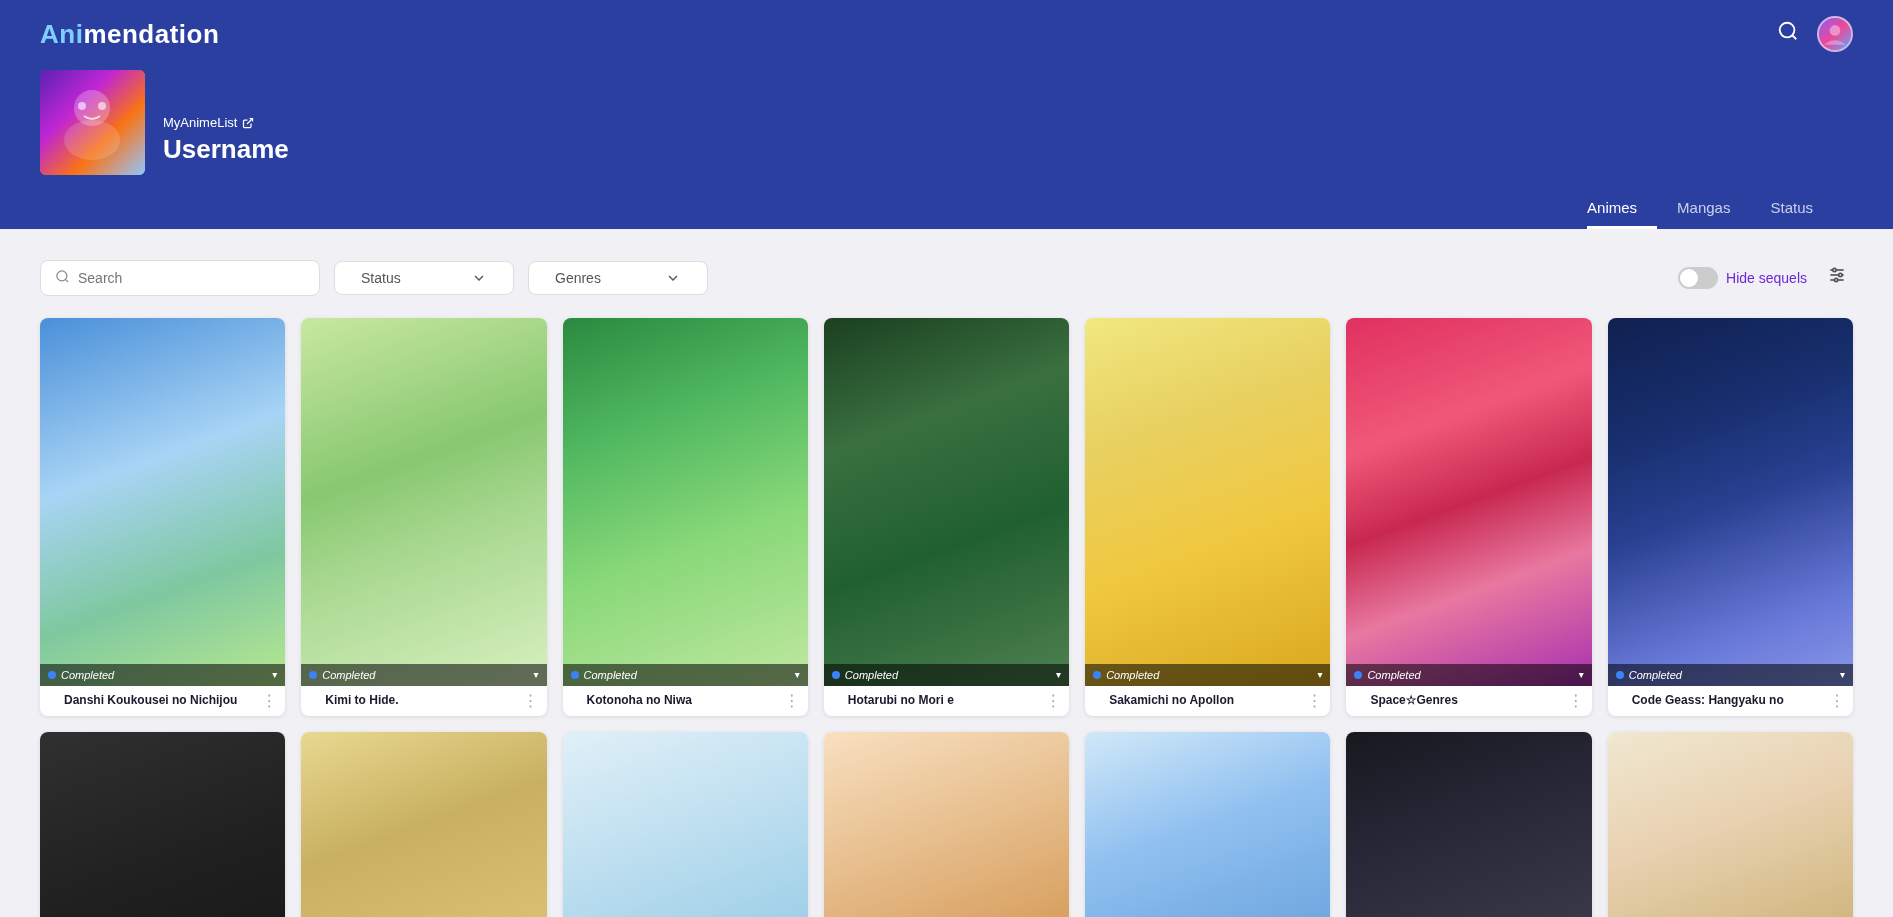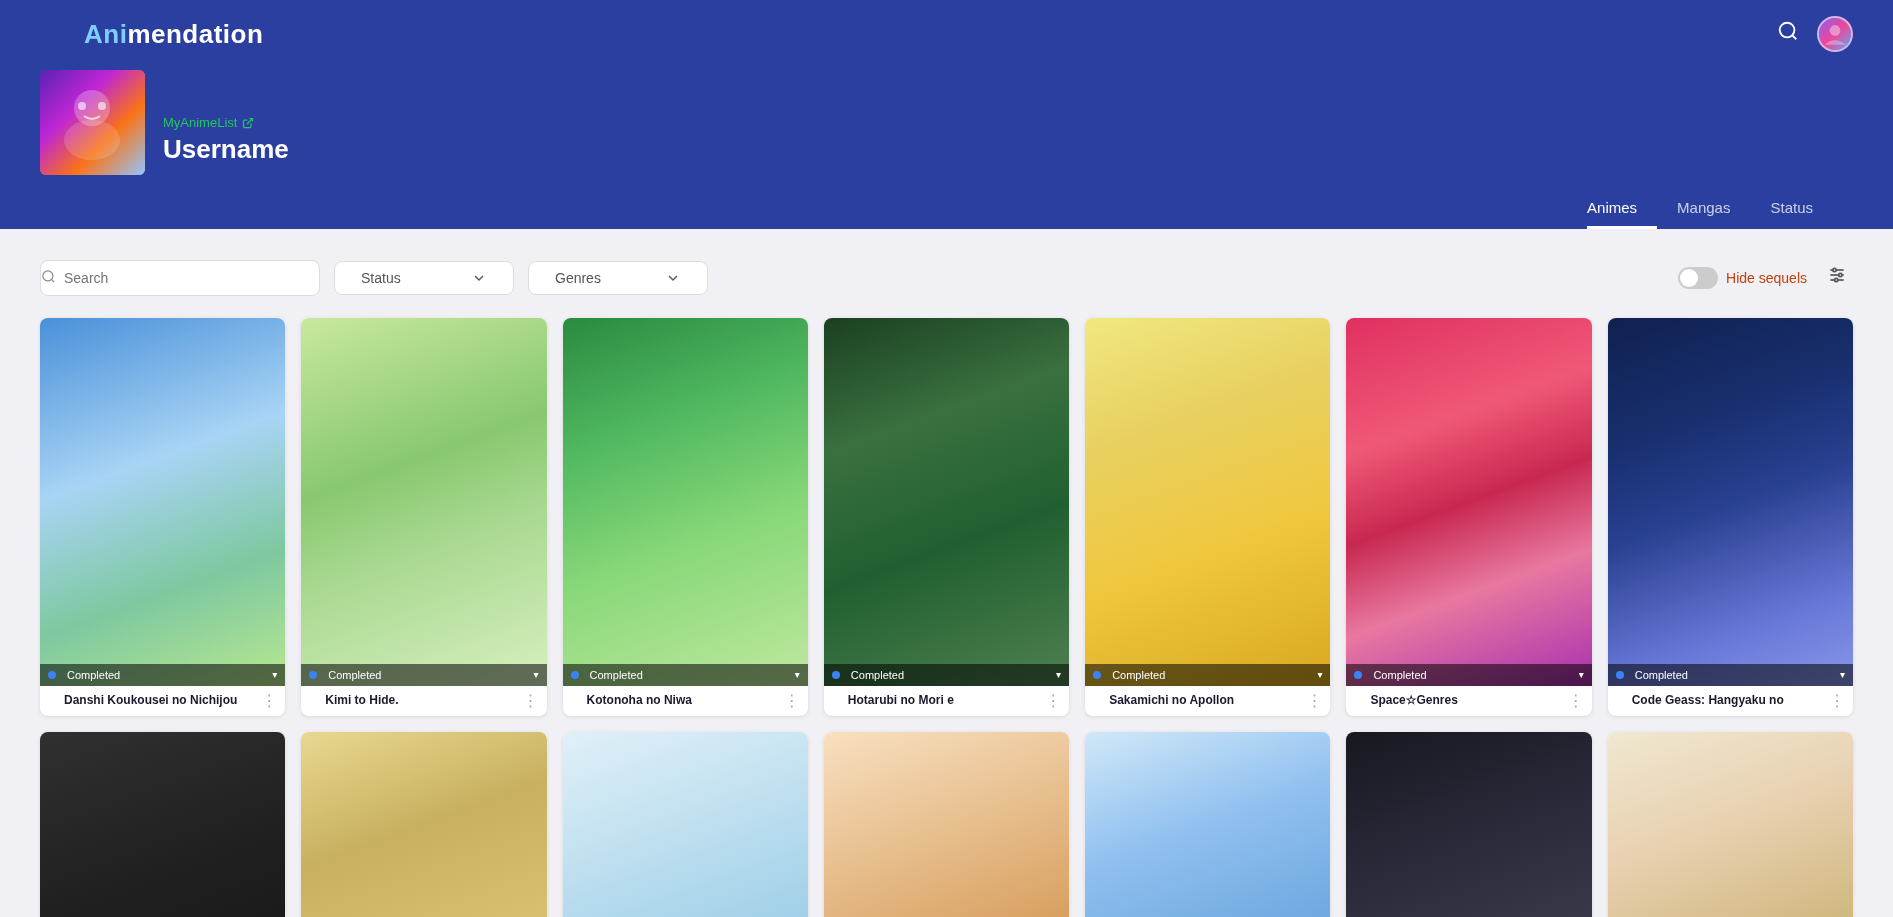--- a/index.html
+++ b/index.html
@@ -15,21 +15,20 @@
       display: flex;
       justify-content: space-between;
       align-items: center;
       padding: 16px 0 8px 0;
     }
     .logo {
       font-size: 26px;
       font-weight: 700;
       color: #fff;
       letter-spacing: 0.5px;
-      margin-left: 44px;
     }
     .logo span { color: #7ecfff; }
     .top-bar-right { display: flex; align-items: center; gap: 18px; }
     .search-icon-top {
       color: #fff;
       font-size: 22px;
       cursor: pointer;
     }
     .avatar-circle {
       width: 36px; height: 36px;
@@ -54,21 +53,21 @@
       background: linear-gradient(135deg, #6a3de8 0%, #c86dd0 40%, #e8a070 70%, #b0c8e8 100%);
       flex-shrink: 0;
       overflow: hidden;
       display: flex; align-items: center; justify-content: center;
     }
     .profile-info {
       padding-bottom: 10px;
     }
     .mal-link {
       display: flex; align-items: center; gap: 5px;
-      color: #22c55e; font-size: 13px; cursor: pointer; margin-bottom: 4px;
+      color: #ffffff; font-size: 13px; cursor: pointer; margin-bottom: 4px;
     }
     .mal-link svg { width: 12px; height: 12px; }
     .username {
       color: #fff;
       font-size: 26px;
       font-weight: 700;
     }
 
     .nav-tabs {
       display: flex;
@@ -101,21 +100,21 @@
     }
     .edit-icon { color: #555; cursor: pointer; font-size: 16px; }
 
     
     .controls-row {
       display: flex; align-items: center; gap: 14px; margin-bottom: 22px; flex-wrap: wrap;
     }
     .search-box {
       display: flex; align-items: center;
       background: #fff; border: 1px solid #ddd; border-radius: 8px;
-      padding: 8px 0; gap: 8px; width: 280px;
+      padding: 8px 14px; gap: 8px; width: 280px;
     }
     .search-box input {
       border: none; outline: none; font-size: 14px; color: #888; background: transparent; width: 100%;
     }
     .search-box-icon { color: #888; font-size: 15px; }
 
     .dropdown-btn {
       display: flex; align-items: center; justify-content: space-between;
       background: #fff; border: 1px solid #ddd; border-radius: 8px;
       padding: 8px 26px; gap: 30px; min-width: 180px; cursor: pointer;
@@ -127,21 +126,21 @@
       display: flex; align-items: center; gap: 8px; margin-left: auto;
     }
     .toggle {
       width: 40px; height: 22px; background: #ccc; border-radius: 11px;
       position: relative; cursor: pointer;
     }
     .toggle-knob {
       width: 18px; height: 18px; background: #fff; border-radius: 50%;
       position: absolute; top: 2px; left: 2px; transition: left 0.2s;
     }
-    .hide-sequels-label { font-size: 14px; color: #c2410c; }
+    .hide-sequels-label { font-size: 14px; color: #6d28d9; }
     .filter-icon-btn {
       background: none; border: none; cursor: pointer; padding: 6px;
       color: #555; font-size: 18px;
     }
 
     
     .cards-grid {
       display: grid;
       grid-template-columns: repeat(7, 1fr);
       gap: 16px;
@@ -155,21 +154,21 @@
       background: #c8d8e8;
     }
     .card-status-badge {
       position: absolute; bottom: 0; left: 0; right: 0;
       background: rgba(0,0,0,0.55); display: flex; align-items: center; justify-content: space-between;
       padding: 5px 8px;
     }
     .badge-dot {
       width: 8px; height: 8px; border-radius: 50%; background: #3b82f6; flex-shrink: 0;
     }
-    .badge-text { font-size: 11px; color: #fff; font-weight: 500; flex: 1; margin-left: 11px; }
+    .badge-text { font-size: 11px; color: #fff; font-weight: 500; flex: 1; margin-left: 5px; font-style: italic; }
     .badge-chevron { color: #fff; font-size: 10px; }
 
     .card-footer {
       padding: 7px 8px; display: flex; align-items: flex-start; justify-content: space-between; gap: 4px;
     }
     .card-title { font-size: 12px; color: #1a1a2e; font-weight: 600; line-height: 1.3; flex: 1; margin-left: 16px; }
     .card-menu { color: #aaa; font-size: 16px; cursor: pointer; flex-shrink: 0; line-height: 1; }
 
     
     .bg-1 { background: linear-gradient(160deg, #4a90d9 0%, #a8d4f5 40%, #7ec8a0 70%, #b8e890 100%); }

